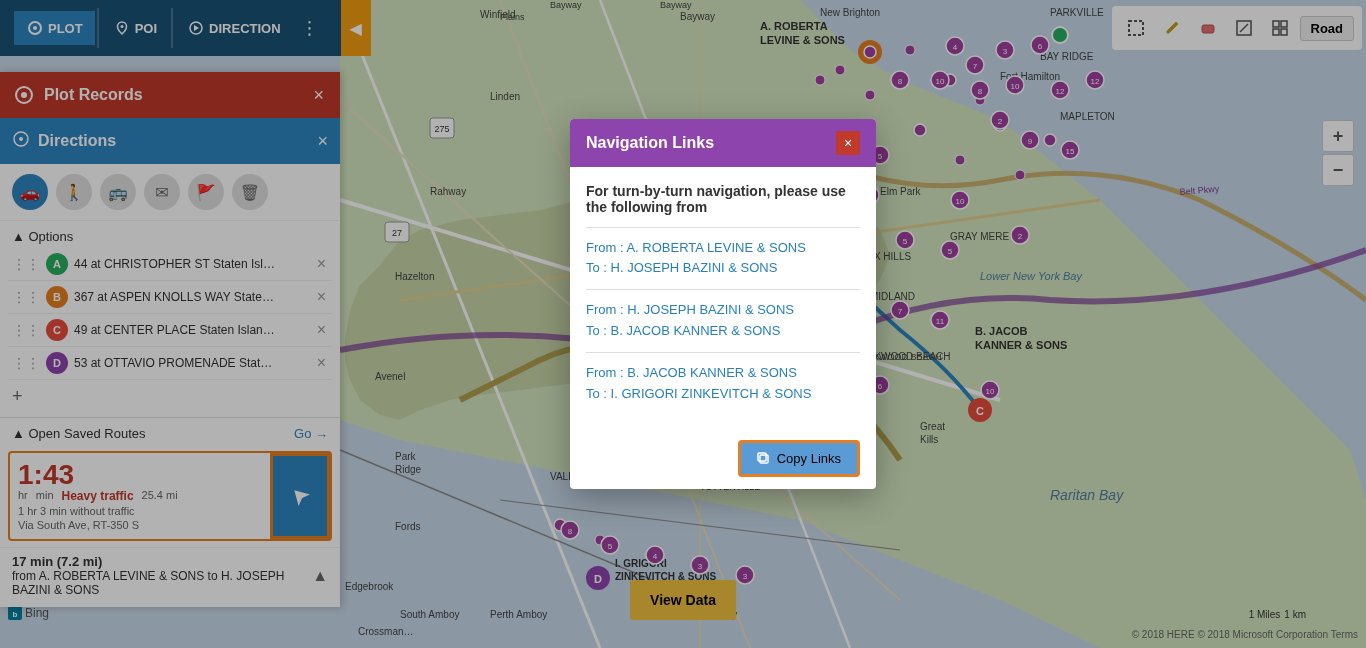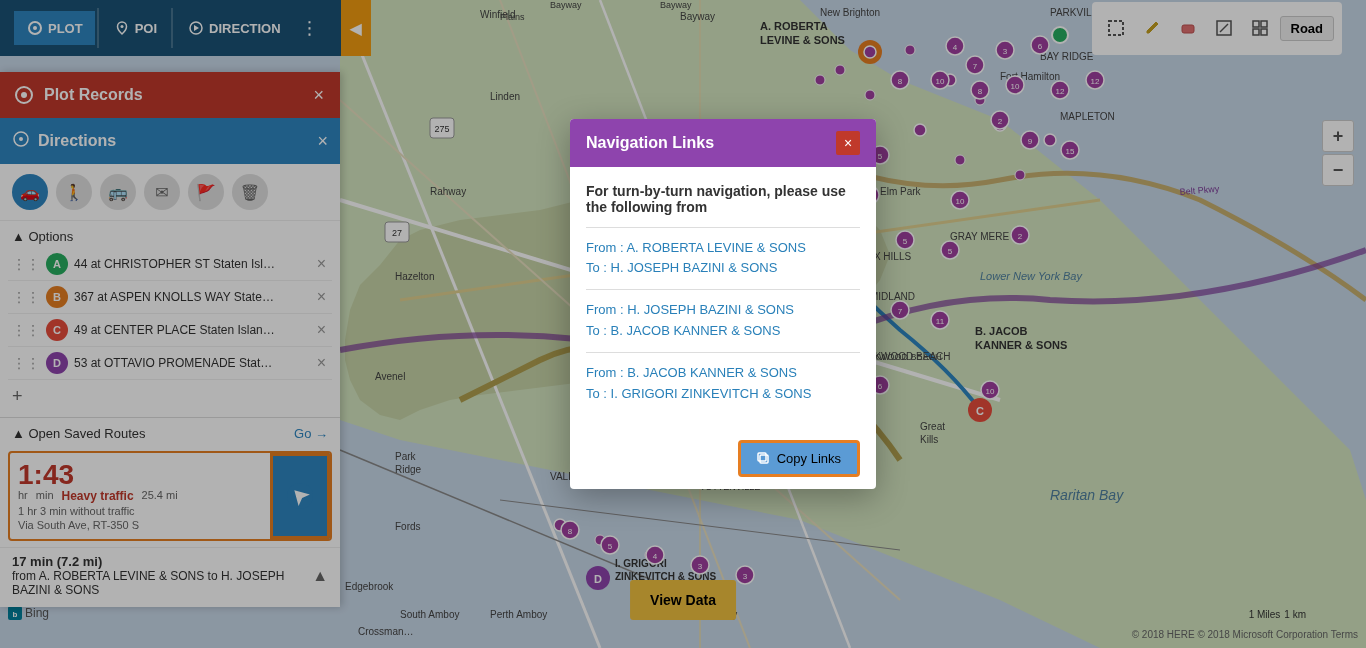--- a/index.html
+++ b/index.html
@@ -82,24 +82,24 @@
       color: white;
       font-size: 16px;
     }
 
     .toolbar-right {
       display: flex;
       align-items: center;
       gap: 4px;
       margin-left: auto;
       background: white;
-      height: 53px;
+      height: 44px;
       padding: 0 8px;
       border-radius: 4px;
-      margin-right: 24px;
+      margin-right: 4px;
     }
 
     .tool-icon-btn {
       width: 32px; height: 32px;
       display: flex; align-items: center; justify-content: center;
       cursor: pointer;
       border: none;
       background: transparent;
       color: #555;
       font-size: 14px;

